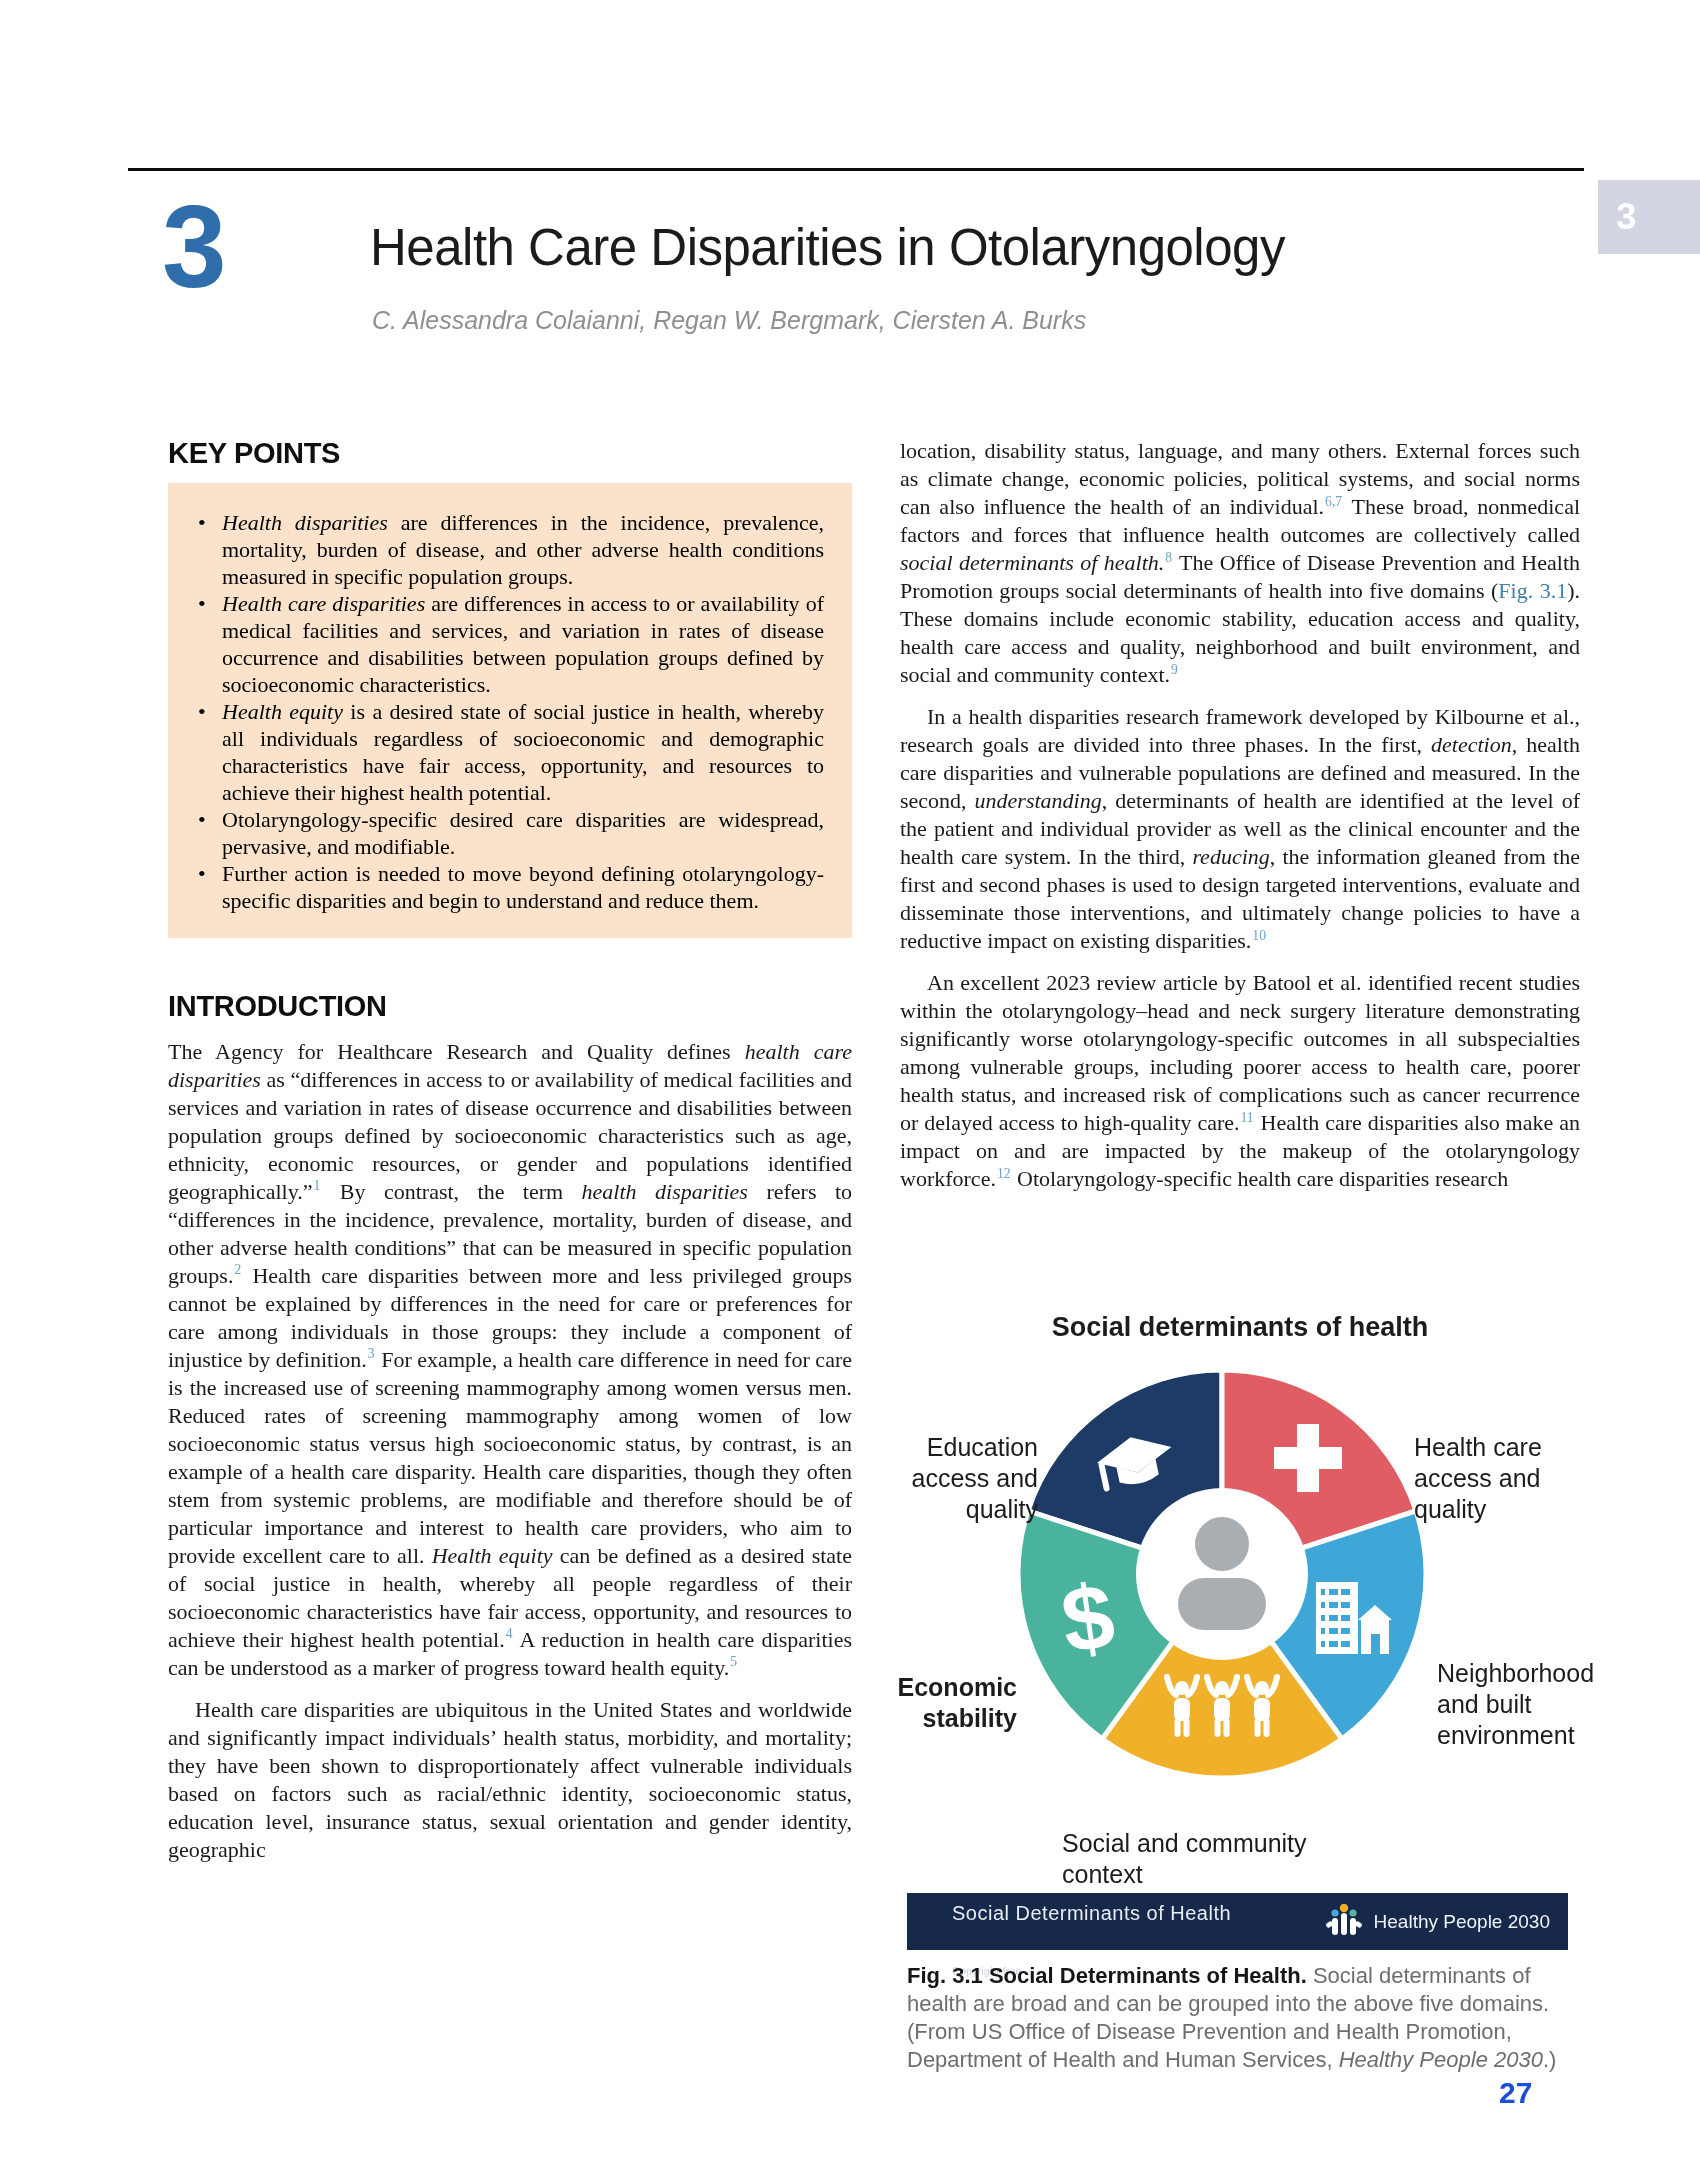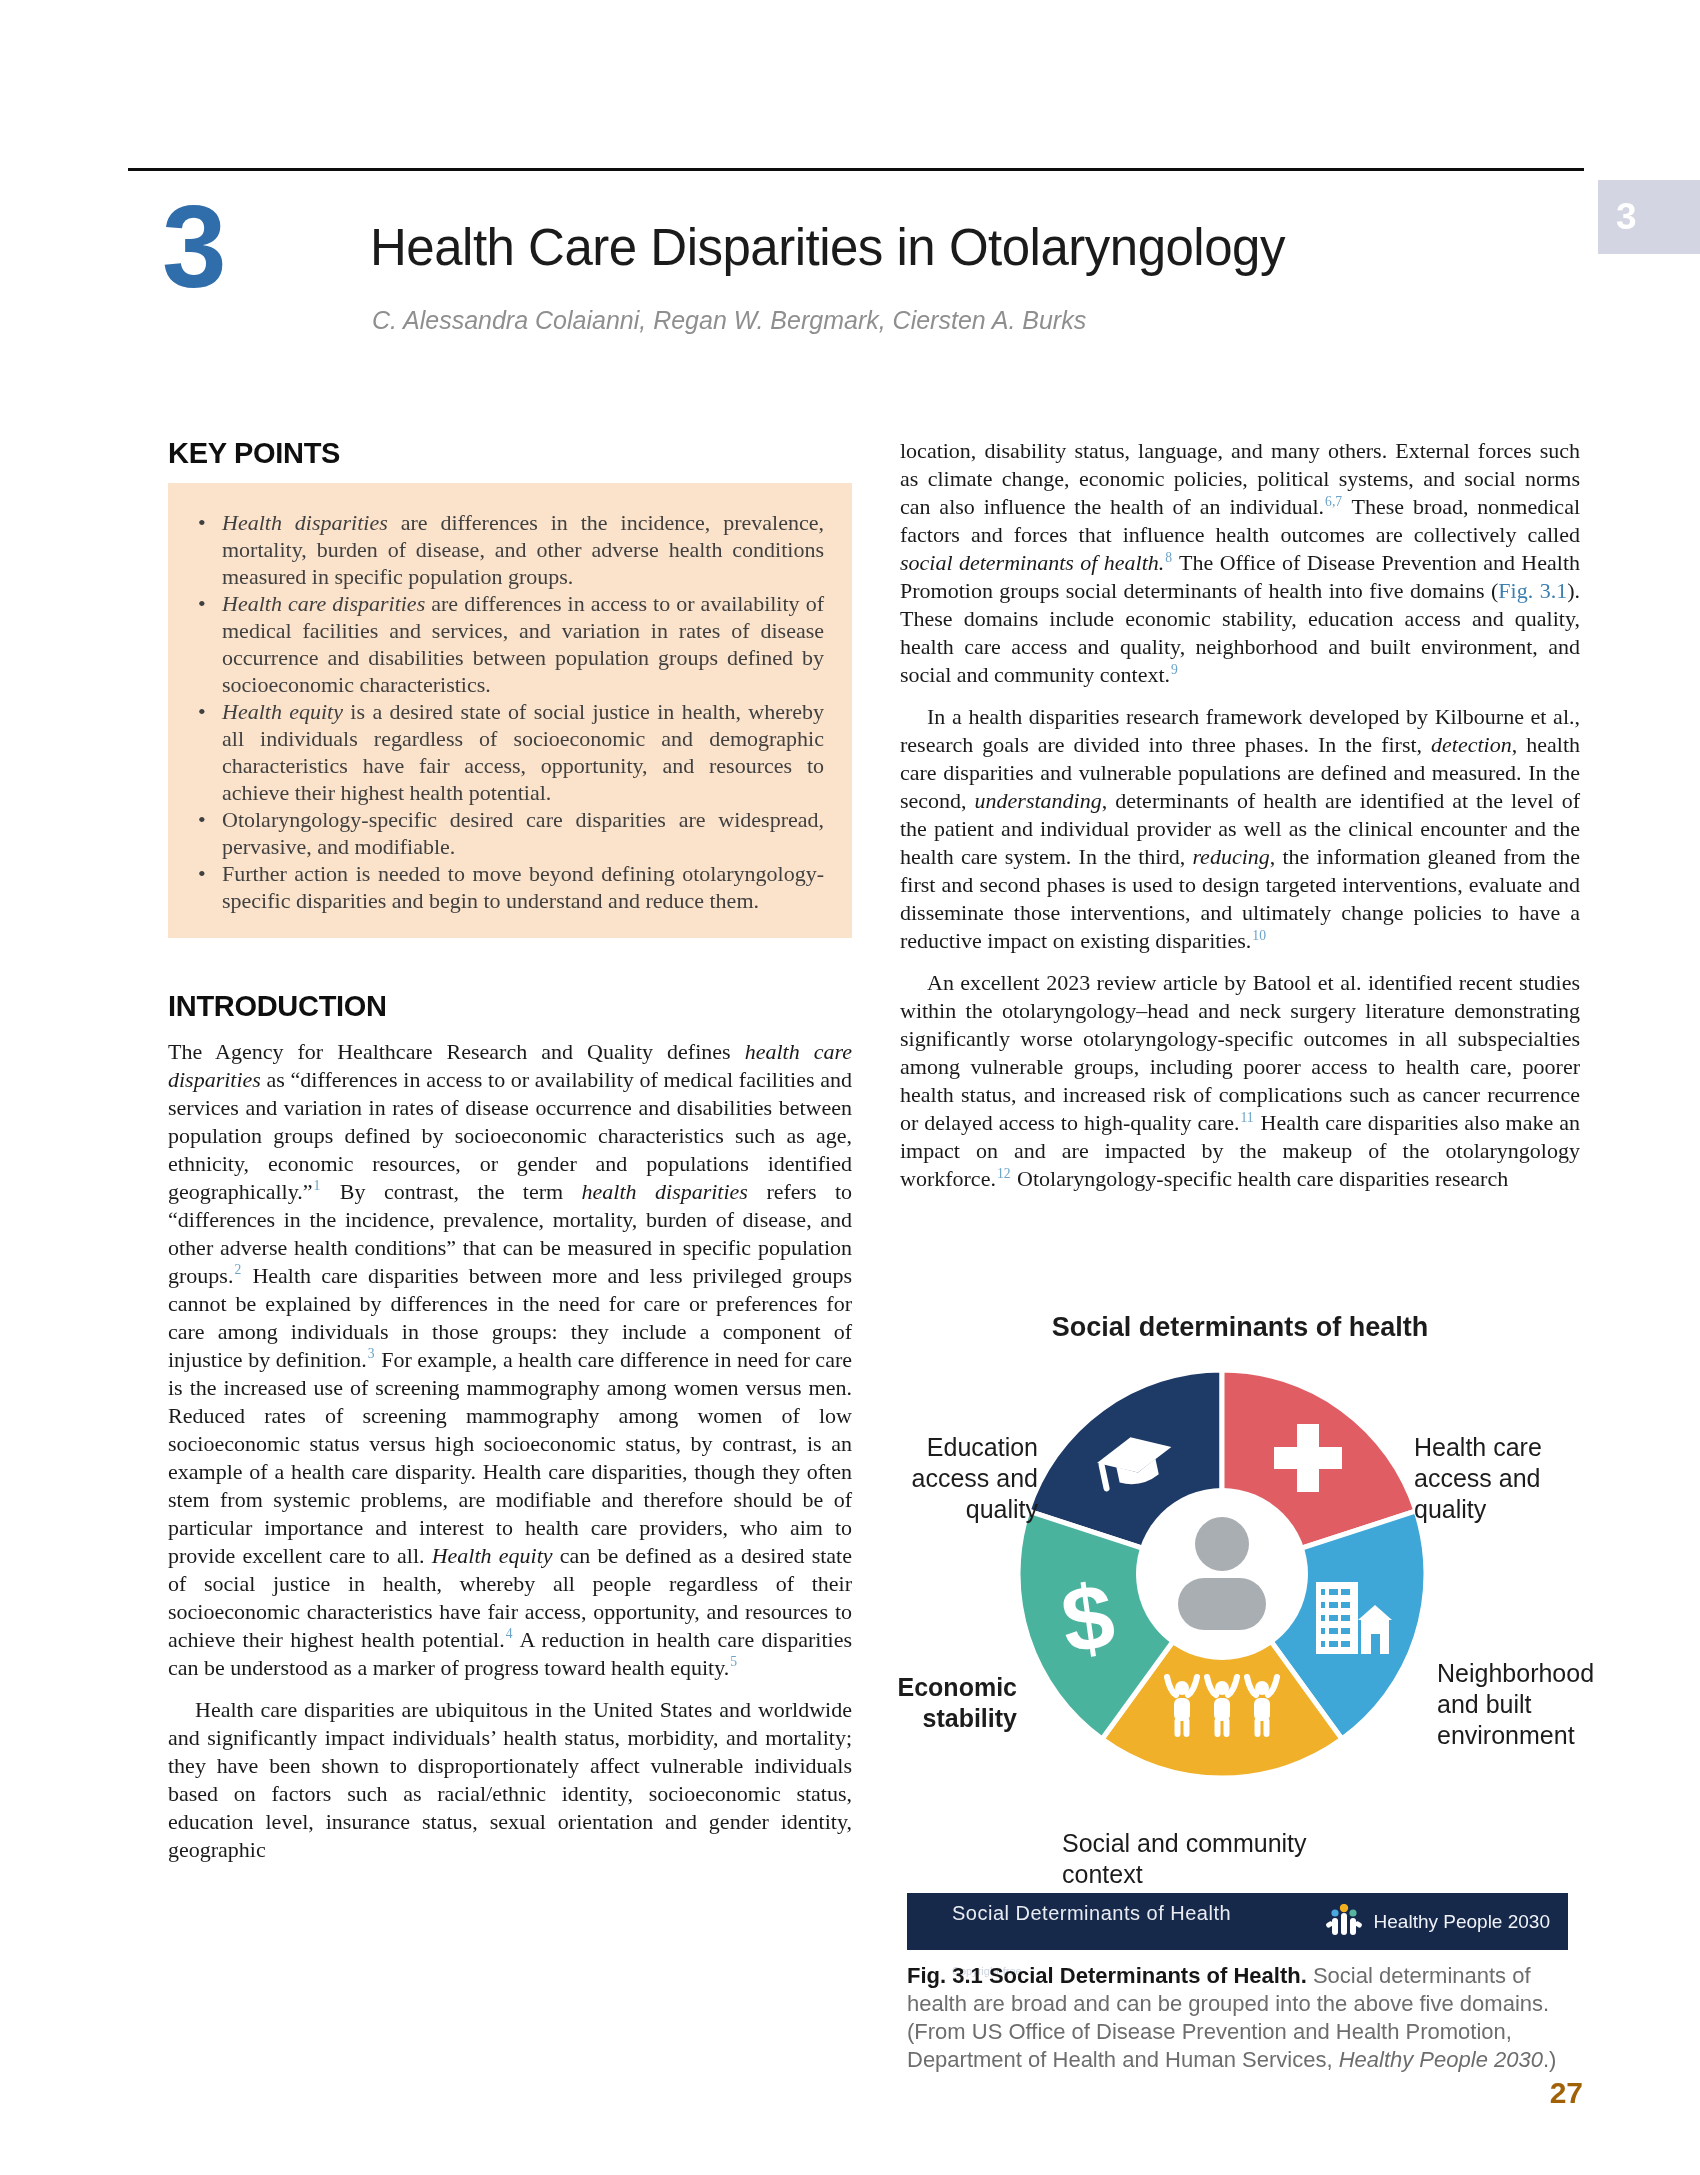--- a/index.html
+++ b/index.html
@@ -37,21 +37,21 @@
     font:700 29px/1.15 "Liberation Sans", sans-serif; color:#0f0f0f;
     letter-spacing:-0.3px; margin:0;
   }
   .key-points-box {
     margin-top:13px; background:var(--peach,#fbe3cb);
     padding:26px 28px 24px 24px; box-sizing:border-box;
   }
   .key-points-box ul { margin:0; padding:0; list-style:none; }
   .key-points-box li {
     position:relative; padding-left:30px; font-size:22px; line-height:27px;
-    text-align:justify; color:#404040;
+    text-align:justify; color:#000000;
   }
   .key-points-box li::before {
     content:"\2022"; position:absolute; left:6px; top:0; font-size:22px;
   }
   .intro-heading { margin-top:52px; }
   .body-par { margin:14px 0 0 0; font-size:22px; line-height:28px; text-align:justify; }
   .right-col .body-par:first-child { margin-top:0; }
   .indent { text-indent:27px; }
 
   sup {
@@ -93,22 +93,22 @@
     display:flex; align-items:center; gap:8px;
   }
   .banner-logo-text { font:400 19px "Liberation Sans", sans-serif; color:#f0f3f7; }
 
   .fig-caption {
     position:absolute; left:7px; top:652px; width:670px;
     font:400 22px/28px "Liberation Sans", sans-serif; color:#6d6d6d; text-align:left;
   }
 
   .page-number {
-    left:1499px; top:2076px; width:84px; text-align:right;
-    font:700 30px "Liberation Sans", sans-serif; color:#a16207;
+    left:1499px; top:2076px; width:84px; 
+    font:700 30px "Liberation Sans", sans-serif; color:#1d4ed8;
   }
 </style>
 </head>
 <body>
 
 <div class="abs top-rule"></div>
 <div class="abs corner-tab">
   <span>3</span>
 </div>
 <div class="abs chapter-number">3</div>

